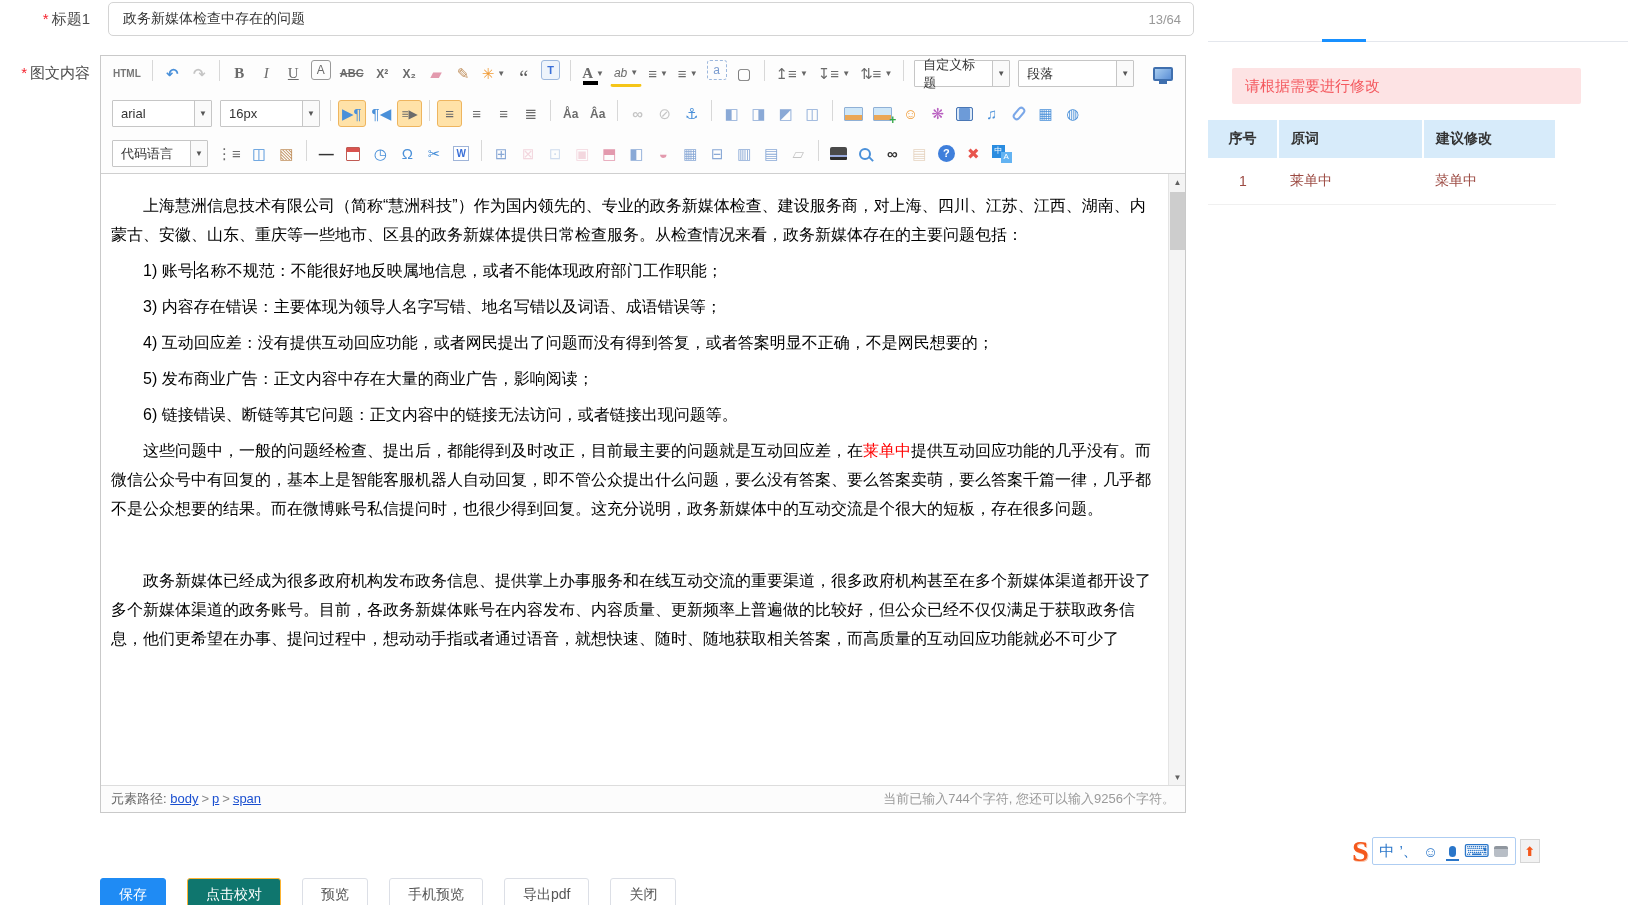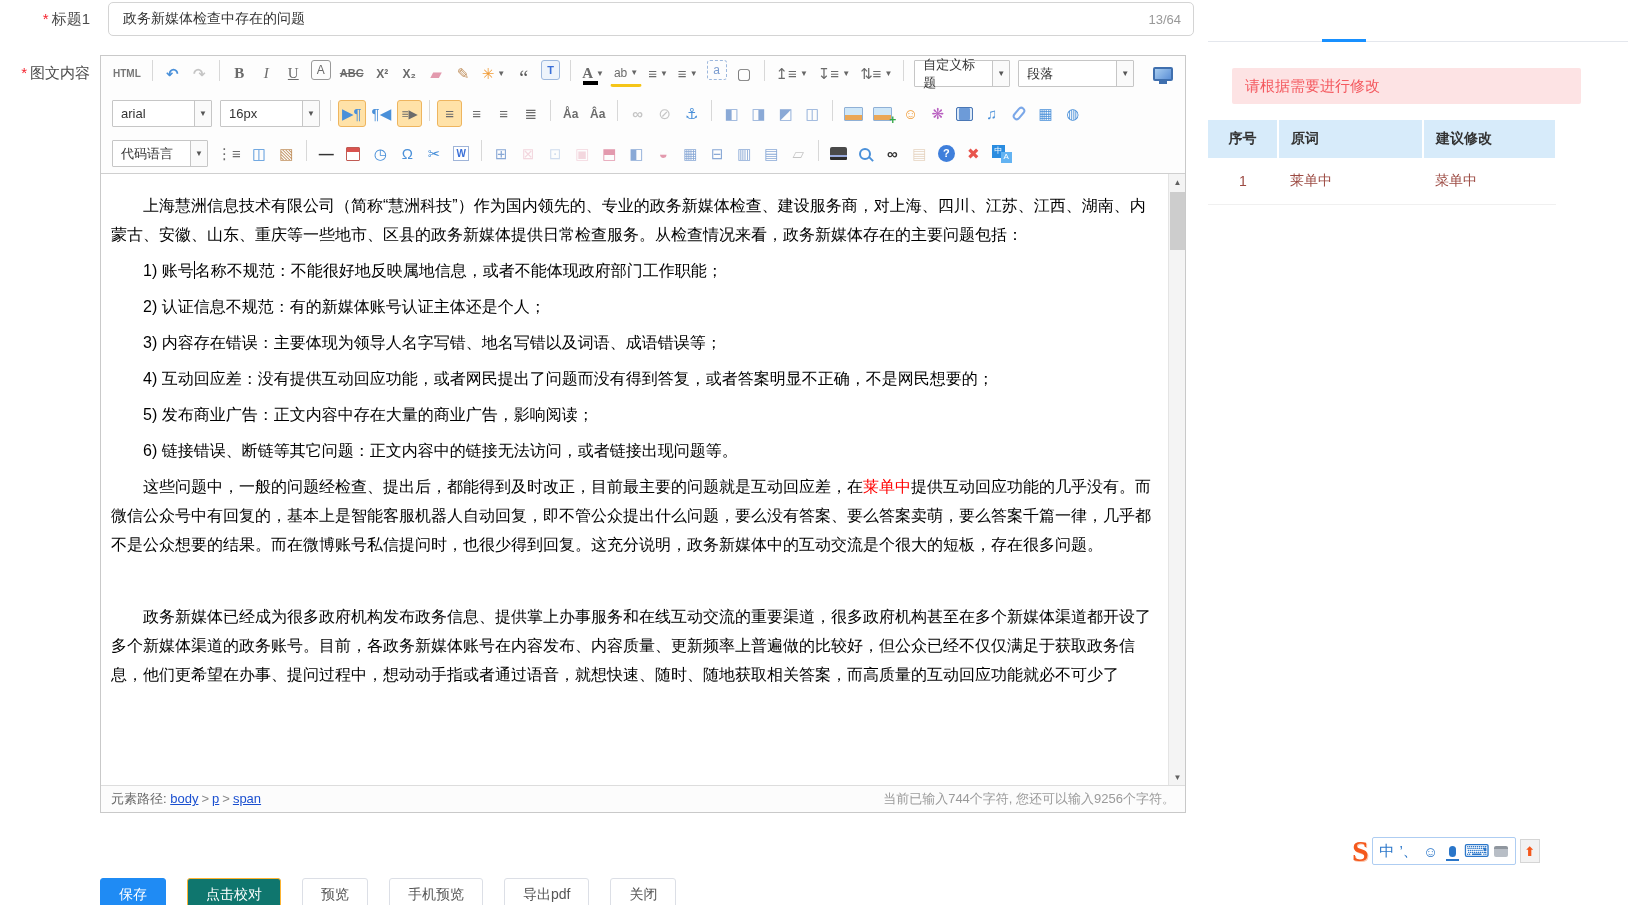--- a/index.html
+++ b/index.html
@@ -51,21 +51,21 @@
   .serif { font-family:"Liberation Serif","DejaVu Serif",serif; }
   .bold { font-weight:bold; } .ital { font-style:italic; } .und { text-decoration:underline; }
   .strike { text-decoration:line-through; font-size:11px; font-weight:bold; }
   .small { font-size:12px; font-weight:bold; }
   .txt { font-size:10px; font-weight:bold; letter-spacing:0; color:#777; }
   .quote { font-family:"Liberation Serif",serif; font-size:20px; padding-top:8px; color:#555; }
   .boxA { border:1px solid #999 !important; font-size:12px; min-width:20px; height:20px; margin:0 3px; }
   .anchorA { border:1px dashed #9db8dd !important; color:#7a9cd0; font-size:12px; min-width:20px; height:20px; margin:0 3px; }
   .fontcolor { position:relative; font-weight:bold; font-family:"Liberation Serif",serif; }
   .fontcolor .swatch { position:absolute; left:4px; bottom:1px; width:15px; height:4px; background:#000; }
-  .hilite { font-size:12px; border-bottom:3px solid #f5c518; padding-bottom:0; }
+  .hilite { font-size:12px; font-style:italic; border-bottom:3px solid #f5c518; padding-bottom:0; }
   .clipT { border:1px solid #9db8dd !important; color:#3a6fd8; font-size:11px; font-weight:bold;
     min-width:19px; height:20px; margin:0 3px; background:#eef4fb; }
 
   
   .ic { display:inline-block; }
   .ic-imgbox { width:19px; height:14px; border:1px solid #8fb0d6; border-radius:1px;
     background:linear-gradient(#cfe7f8 55%, #eaa757 55%); position:relative; }
   .ic-imgbox.plus::after { content:"+"; position:absolute; right:-5px; bottom:-6px; color:#35a845;
     font-weight:bold; font-size:12px; }
   .ic-video { width:17px; height:14px; background:#6d9bd8; border:1px solid #4a77b5; border-radius:2px;
@@ -453,21 +453,20 @@
       </div>
       <div class="tb-btn">
         <span class="ic ic-trans"></span>
       </div>
     </div>
 
   <div id="content-area">
     <div id="content-inner">
         <p class="para"><span>上海慧洲信息技术有限公司（简称“慧洲科技”）作为国内领先的、专业的政务新媒体检查、建设服务商，对上海、四川、江苏、江西、湖南、内蒙古、安徽、山东、重庆等一些地市、区县的政务新媒体提供日常检查服务。从检查情况来看，政务新媒体存在的主要问题包括：</span></p>
         <p class="para"><span>1) 账号</span><span class="caret"></span><span>名称不规范：不能很好地反映属地信息，或者不能体现政府部门工作职能；</span></p>
-        <p class="para"><span>2) 认证信息不规范：有的新媒体账号认证主体还是个人；</span></p>
         <p class="para"><span>3) 内容存在错误：主要体现为领导人名字写错、地名写错以及词语、成语错误等；</span></p>
         <p class="para"><span>4) 互动回应差：没有提供互动回应功能，或者网民提出了问题而没有得到答复，或者答案明显不正确，不是网民想要的；</span></p>
         <p class="para"><span>5) 发布商业广告：正文内容中存在大量的商业广告，影响阅读；</span></p>
         <p class="para"><span>6) 链接错误、断链等其它问题：正文内容中的链接无法访问，或者链接出现问题等。</span></p>
         <p class="para"><span>这些问题中，一般的问题经检查、提出后，都能得到及时改正，目前最主要的问题就是互动回应差，在</span><span style="color: rgb(255, 0, 0);">莱单中</span><span>提供互动回应功能的几乎没有。而微信公众号中有回复的，基本上是智能客服机器人自动回复，即不管公众提出什么问题，要么没有答案、要么答案卖萌，要么答案千篇一律，几乎都不是公众想要的结果。而在微博账号私信提问时，也很少得到回复。这充分说明，政务新媒体中的互动交流是个很大的短板，存在很多问题。</span></p>
         <p class="para"><span>&nbsp;</span></p>
         <p class="para"><span>政务新媒体已经成为很多政府机构发布政务信息、提供掌上办事服务和在线互动交流的重要渠道，很多政府机构甚至在多个新媒体渠道都开设了多个新媒体渠道的政务账号。目前，各政务新媒体账号在内容发布、内容质量、更新频率上普遍做的比较好，但公众已经不仅仅满足于获取政务信息，他们更希望在办事、提问过程中，想动动手指或者通过语音，就想快速、随时、随地获取相关答案，而高质量的互动回应功能就必不可少了</span></p>
       </div>
     <div id="scrollbar">
       <div id="sb-up" class="sb-arrow">▲</div>

